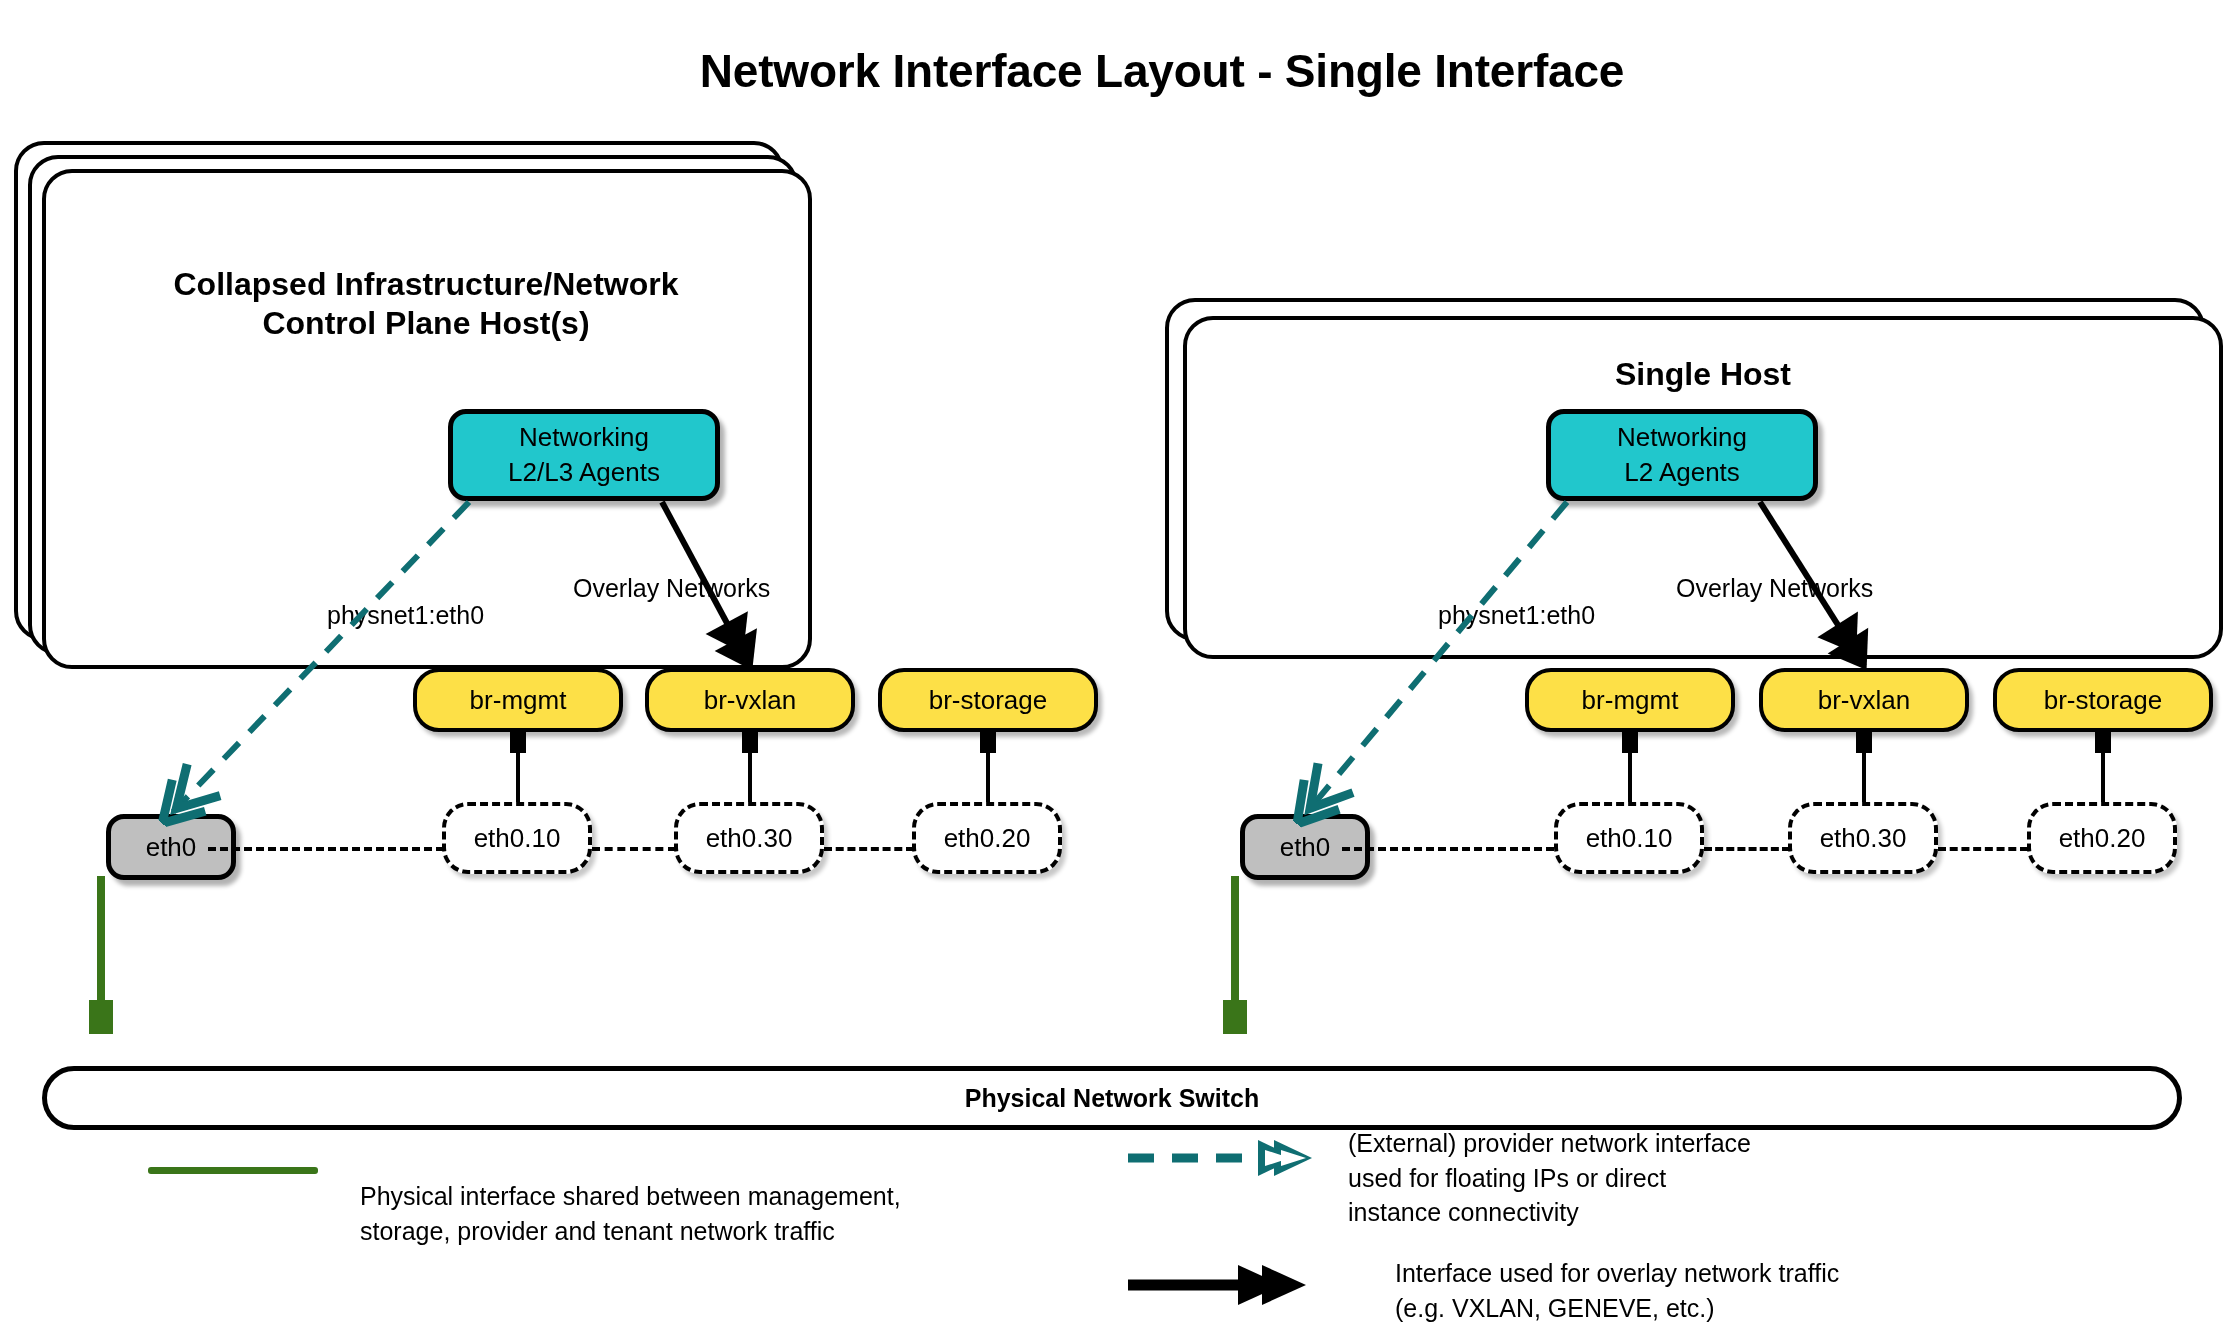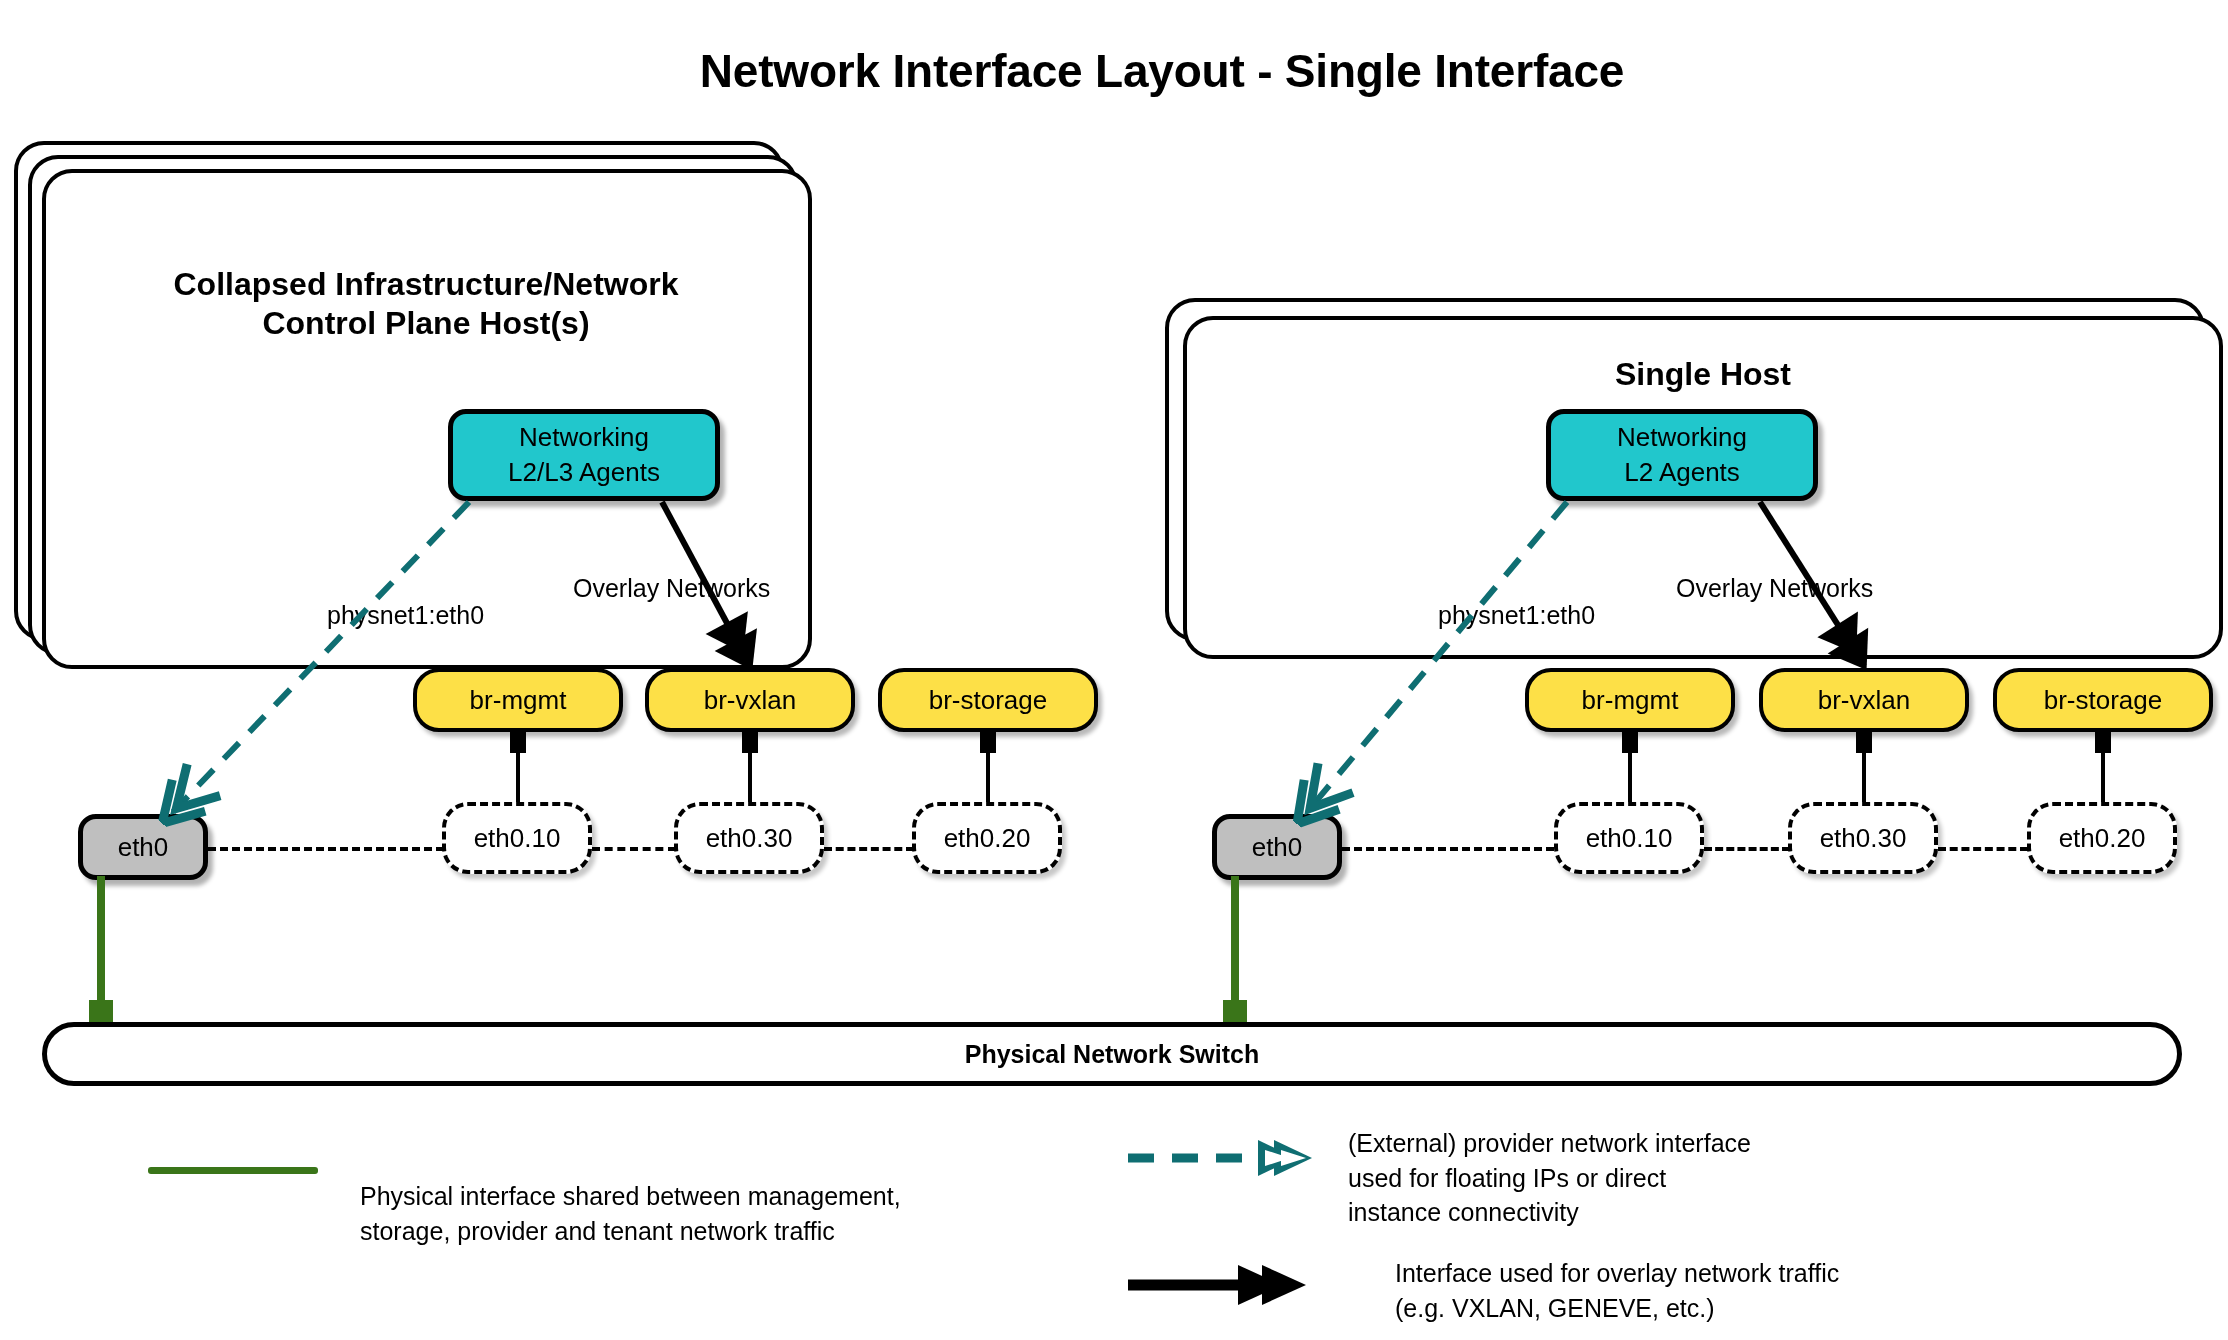--- a/index.html
+++ b/index.html
@@ -98,20 +98,21 @@
     position: absolute;
     border: 5px solid #000;
     border-radius: 18px;
     background: #bfbfbf;
     box-sizing: border-box;
     display: flex;
     align-items: center;
     justify-content: center;
     font-size: 26px;
     box-shadow: 5px 6px 4px rgba(0,0,0,0.30);
+    margin-left: 28px;
   }
 
   
   .vert-link {             
     position: absolute;
     width: 4px;
     background: #000;
   }
   .link-stub {             
     position: absolute;
@@ -148,20 +149,21 @@
     position: absolute;
     border: 5px solid #000;
     border-radius: 34px;
     background: #ffffff;
     box-sizing: border-box;
     display: flex;
     align-items: center;
     justify-content: center;
     font-size: 25px;
     font-weight: bold;
+    margin-top: 44px;
   }
 
   
   .legend-text {
     position: absolute;
     font-size: 25px;
     line-height: 1.38;
     color: #000;
     white-space: pre-line;
   }

